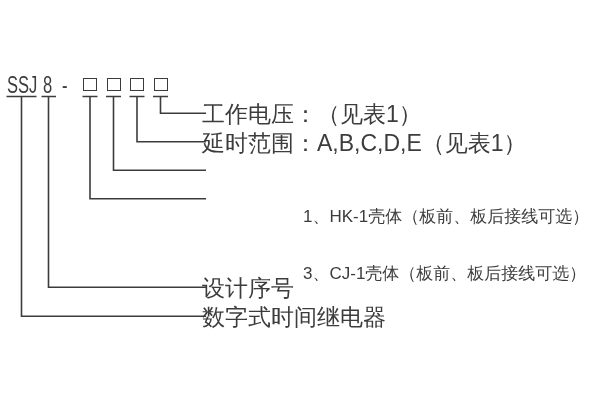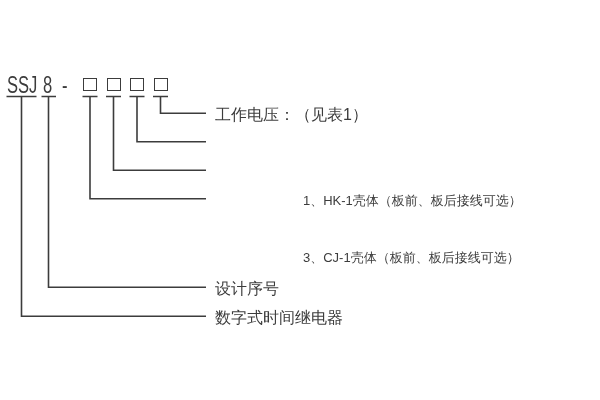--- a/index.html
+++ b/index.html
@@ -19,26 +19,26 @@
   .dbox {
     position:absolute; top:78px; width:12px; height:11px;
     border:1.6px solid #3c3c3c; background:#fff;
   }
   .dbox:nth-of-type(1) { left:83px; }
   .dbox:nth-of-type(2) { left:106.5px; }
   .dbox:nth-of-type(3) { left:130px; }
   .dbox:nth-of-type(4) { left:153.5px; }
   svg.connectors { position:absolute; left:0; top:0; }
   .lbl {
-    position:absolute; left:215px; font-size:16px; line-height:17px;
+    position:absolute; left:202px; font-size:23px; line-height:17px;
     transform:translateY(-50%); white-space:nowrap;text-align:center;
   }
   .opt {
-    position:absolute; left:303px; font-size:13px; line-height:17px;
-    transform:translateY(-50%); white-space:nowrap;
+    position:absolute; left:303px; font-size:17px; line-height:17px;
+    transform:translateY(-50%); white-space:nowrap;margin-top:16px;
   }
 </style>
 </head>
 <body>
 
 <div class="stage">
 
   <span class="mpart" id="m-series">SSJ</span>
   <span class="mpart" id="m-number">8</span>
   <span class="mpart" id="m-sep">-</span>
@@ -53,18 +53,19 @@
       <path d="M6.5,96.5 H36.5 M21.5,96.5 V316.2 H206"></path>
       <path d="M41.5,96.5 H56 M48.5,96.5 V287.2 H206"></path>
       <path d="M82.5,96.5 H97.5 M90,96.5 V198.7 H206"></path>
       <path d="M106,96.5 H121 M113.5,96.5 V170.2 H206"></path>
       <path d="M129.5,96.5 H144.5 M137,96.5 V141.7 H206"></path>
       <path d="M153,96.5 H168 M160.5,96.5 V113.2 H206"></path>
     </g>
   </svg>
 
   <div class="lbl" style="top:114px">工作电压：（见表1）</div>
+  <div class="lbl" style="top:142.5px">延时范围：A,B,C,D,E（见表1）</div>
   <div class="opt" style="top:199.5px">1、HK-1壳体（板前、板后接线可选）</div>
   <div class="opt" style="top:256.5px">3、CJ-1壳体（板前、板后接线可选）</div>
   <div class="lbl" style="top:288px">设计序号</div>
   <div class="lbl" style="top:317px">数字式时间继电器</div>
 
 </div>
 
 </body></html>

